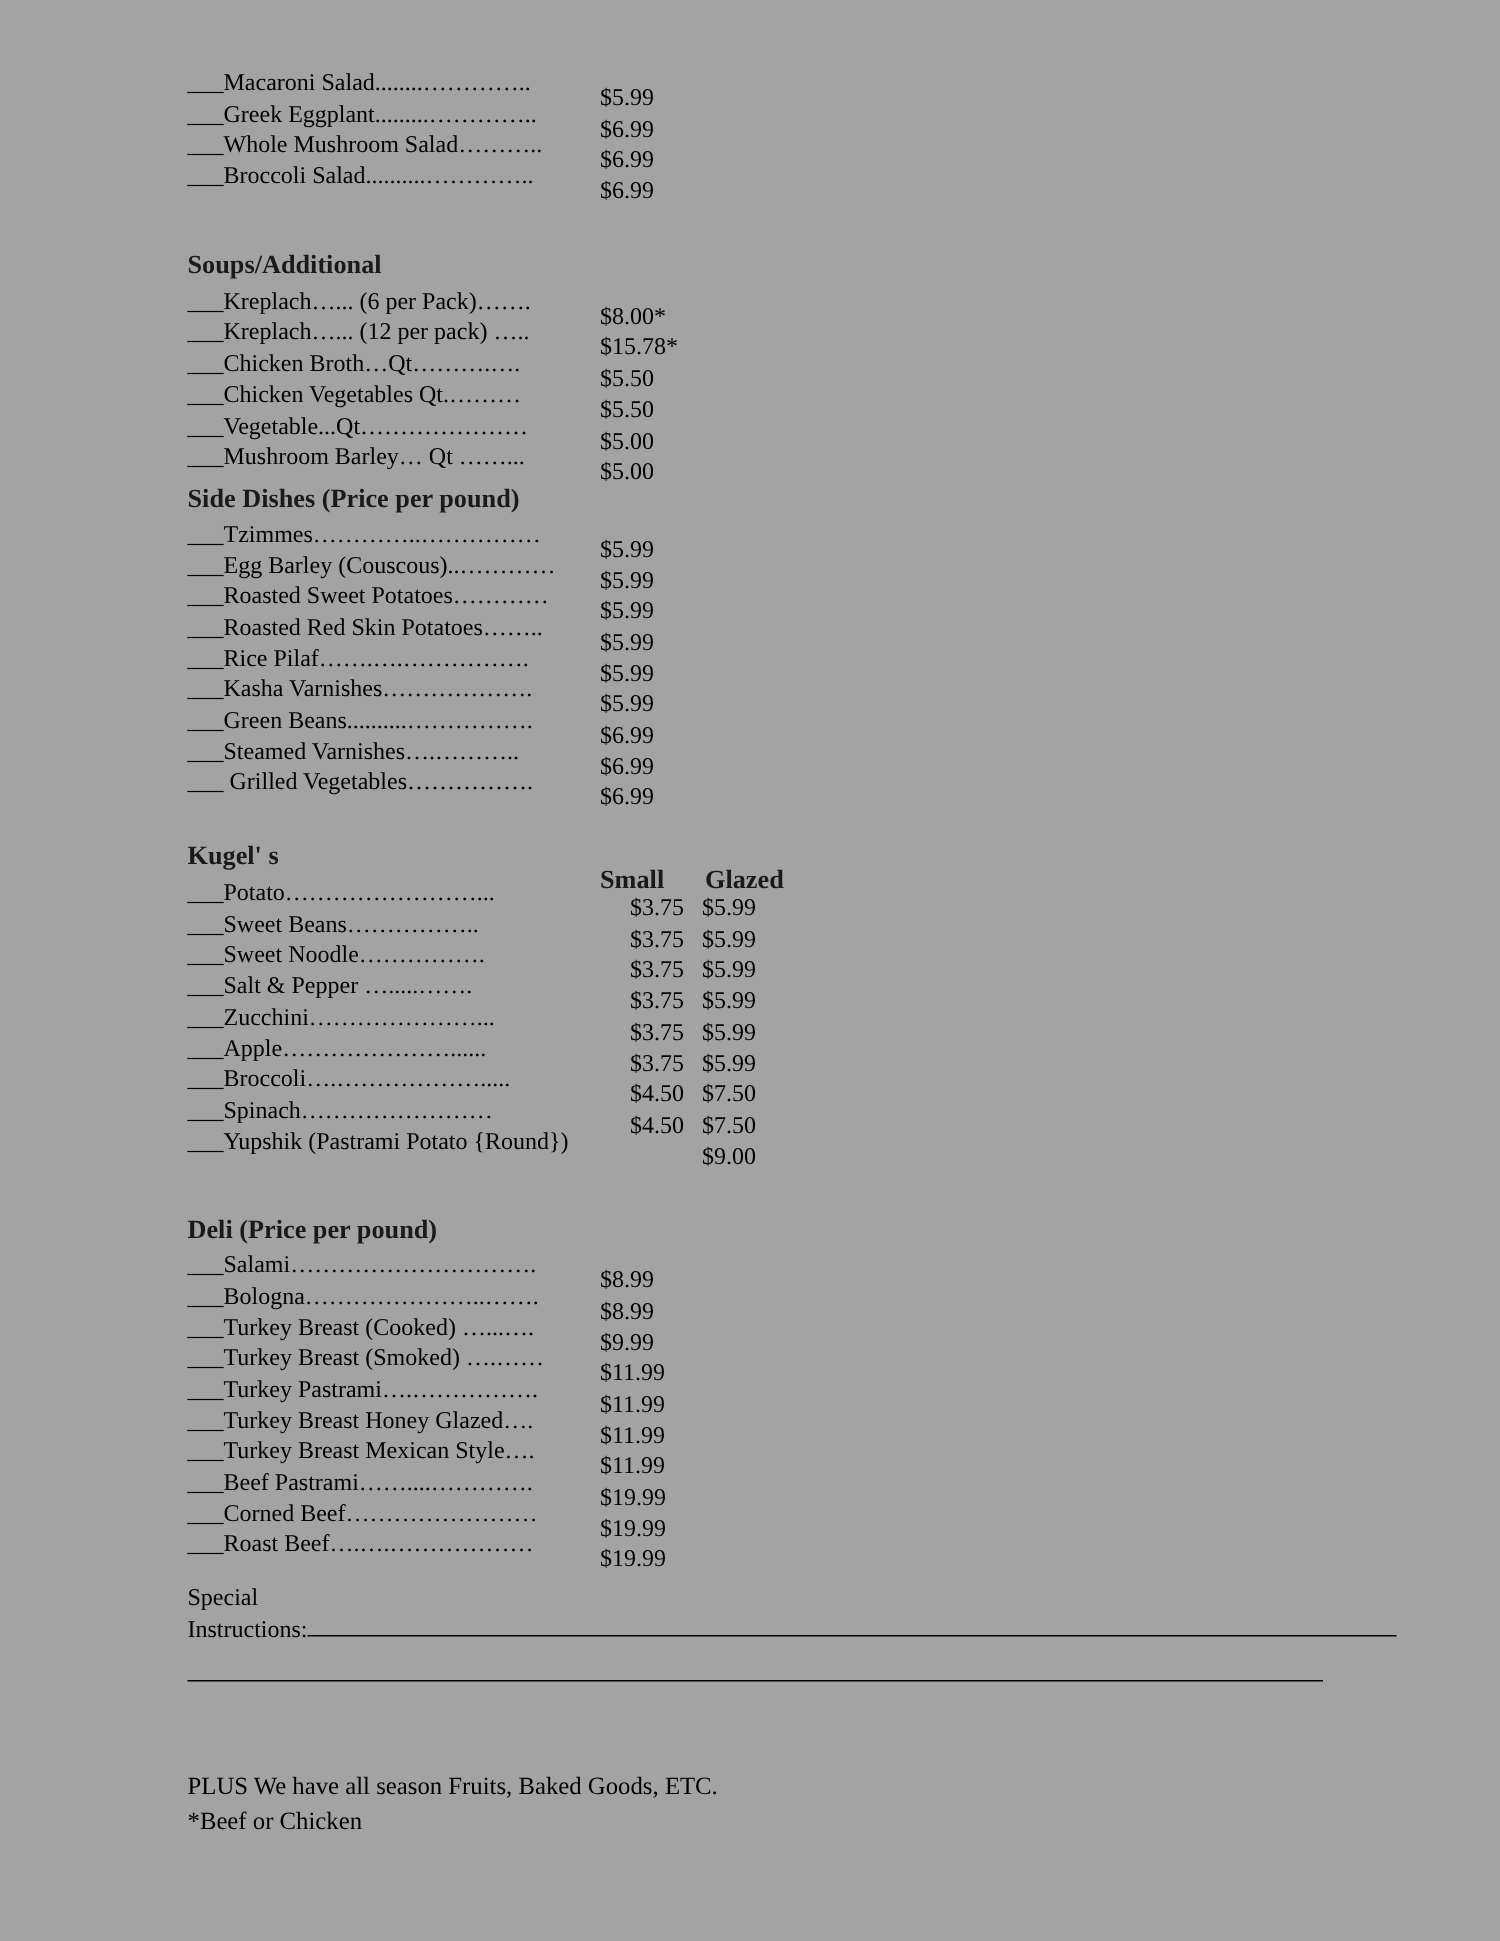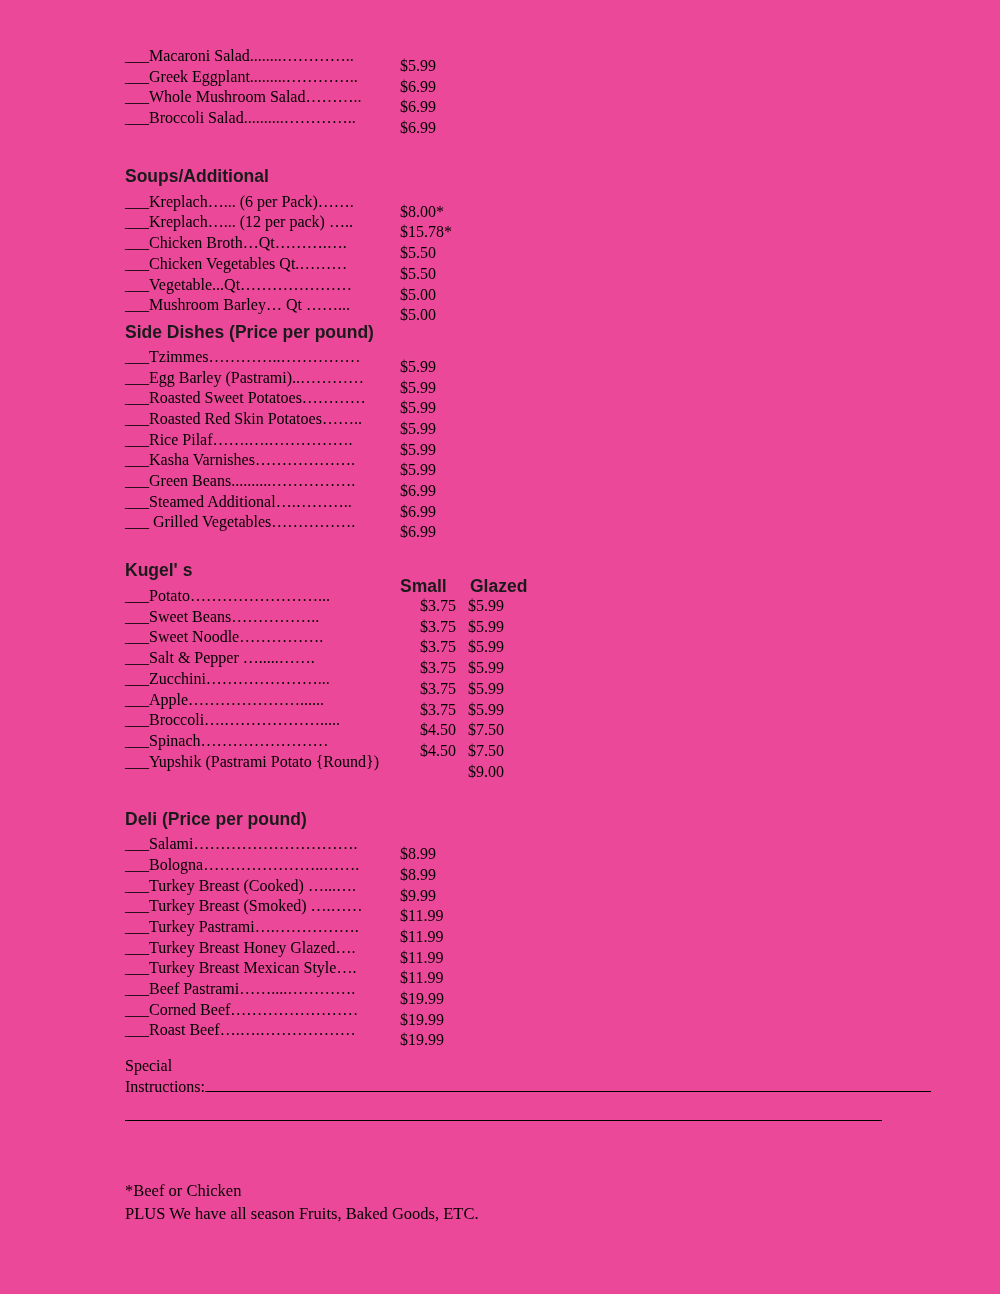--- a/index.html
+++ b/index.html
@@ -1,20 +1,20 @@
 <!DOCTYPE html>
 <html><head>
 <meta charset="utf-8">
 <style>
   html, body { margin: 0; padding: 0; background: #ffffff; }
   .page {
     position: relative;
     width: 1000px;
     height: 1294px;
-    background: #ec4899;
+    background: #a3a3a3;
     color: #000;
     font-family: "Liberation Serif", serif;
     font-size: 16px;
     overflow: hidden;
     box-sizing: border-box;
     padding: 46px 0 0 125px;
   }
   .section { position: relative; }
   .row {
     position: relative;
@@ -22,21 +22,21 @@
     line-height: 20.7px;
     white-space: pre;
     font-size: 16px;
   }
   .row .left { white-space: pre; }
   .row .price { position: absolute; left: 275px; top: 10px; font-family: Liberation Serif, serif; }
   .row .price.small { left: 295px; }
   .row .price.large { left: 343px; }
   .heading {
     position: relative;
-    font-family: Liberation Sans, sans-serif;
+    font-family: Liberation Serif, serif;
     font-weight: 700;
     font-size: 17.5px;
     line-height: 22px;
     color: #1a1a1a;
   }
   .heading .col { position: absolute; top: 16px; }
   .heading .col-small { left: 275px; }
   .heading .col-large { left: 345px; }
   .section-salads-continued { margin-top: 0; }
   .section-soups .heading { margin: 36px 0 5px 0; }
@@ -76,27 +76,27 @@
         <div class="row"><span class="left">___Kreplach…... (6 per Pack)…….</span><span class="price">$8.00*</span></div>
         <div class="row"><span class="left">___Kreplach…... (12 per pack) …..</span><span class="price">$15.78*</span></div>
         <div class="row"><span class="left">___Chicken Broth…Qt……….….</span><span class="price">$5.50</span></div>
         <div class="row"><span class="left">___Chicken Vegetables Qt.………</span><span class="price">$5.50</span></div>
         <div class="row"><span class="left">___Vegetable...Qt…………………</span><span class="price">$5.00</span></div>
         <div class="row"><span class="left">___Mushroom Barley… Qt ……...</span><span class="price">$5.00</span></div>
       </div>
       <div class="section section-side-dishes">
         <div class="heading"><span>Side Dishes (Price per pound)</span></div>
         <div class="row"><span class="left">___Tzimmes…………..……………</span><span class="price">$5.99</span></div>
-        <div class="row"><span class="left">___Egg Barley (Pastrami)..…………</span><span class="price">$5.99</span></div>
+        <div class="row"><span class="left">___Egg Barley (Couscous)..…………</span><span class="price">$5.99</span></div>
         <div class="row"><span class="left">___Roasted Sweet Potatoes…………</span><span class="price">$5.99</span></div>
         <div class="row"><span class="left">___Roasted Red Skin Potatoes……..</span><span class="price">$5.99</span></div>
         <div class="row"><span class="left">___Rice Pilaf…….….…………….</span><span class="price">$5.99</span></div>
         <div class="row"><span class="left">___Kasha Varnishes……………….</span><span class="price">$5.99</span></div>
         <div class="row"><span class="left">___Green Beans..........…………….</span><span class="price">$6.99</span></div>
-        <div class="row"><span class="left">___Steamed Additional….………..</span><span class="price">$6.99</span></div>
+        <div class="row"><span class="left">___Steamed Varnishes….………..</span><span class="price">$6.99</span></div>
         <div class="row"><span class="left">___ Grilled Vegetables…………….</span><span class="price">$6.99</span></div>
       </div>
       <div class="section section-kugels">
         <div class="heading"><span>Kugel' s</span><span class="col col-small">Small</span><span class="col col-large">Glazed</span></div>
         <div class="row"><span class="left">___Potato……………………...</span><span class="price small">$3.75</span><span class="price large">$5.99</span></div>
         <div class="row"><span class="left">___Sweet Beans……………..</span><span class="price small">$3.75</span><span class="price large">$5.99</span></div>
         <div class="row"><span class="left">___Sweet Noodle…………….</span><span class="price small">$3.75</span><span class="price large">$5.99</span></div>
         <div class="row"><span class="left">___Salt &amp; Pepper ….....…….</span><span class="price small">$3.75</span><span class="price large">$5.99</span></div>
         <div class="row"><span class="left">___Zucchini…………………...</span><span class="price small">$3.75</span><span class="price large">$5.99</span></div>
         <div class="row"><span class="left">___Apple…………………......</span><span class="price small">$3.75</span><span class="price large">$5.99</span></div>
@@ -119,17 +119,17 @@
       </div>
     </div>
 
   <div class="special">
     <div>Special</div>
     <div class="instr-row"><span>Instructions:</span><span class="fill-line"></span></div>
     <div class="rule2"></div>
   </div>
 
   <div class="footer">
+    <div>PLUS We have all season Fruits, Baked Goods, ETC.</div>
     <div>*Beef or Chicken</div>
-    <div>PLUS We have all season Fruits, Baked Goods, ETC.</div>
   </div>
 
 </div>
 
 </body></html>

